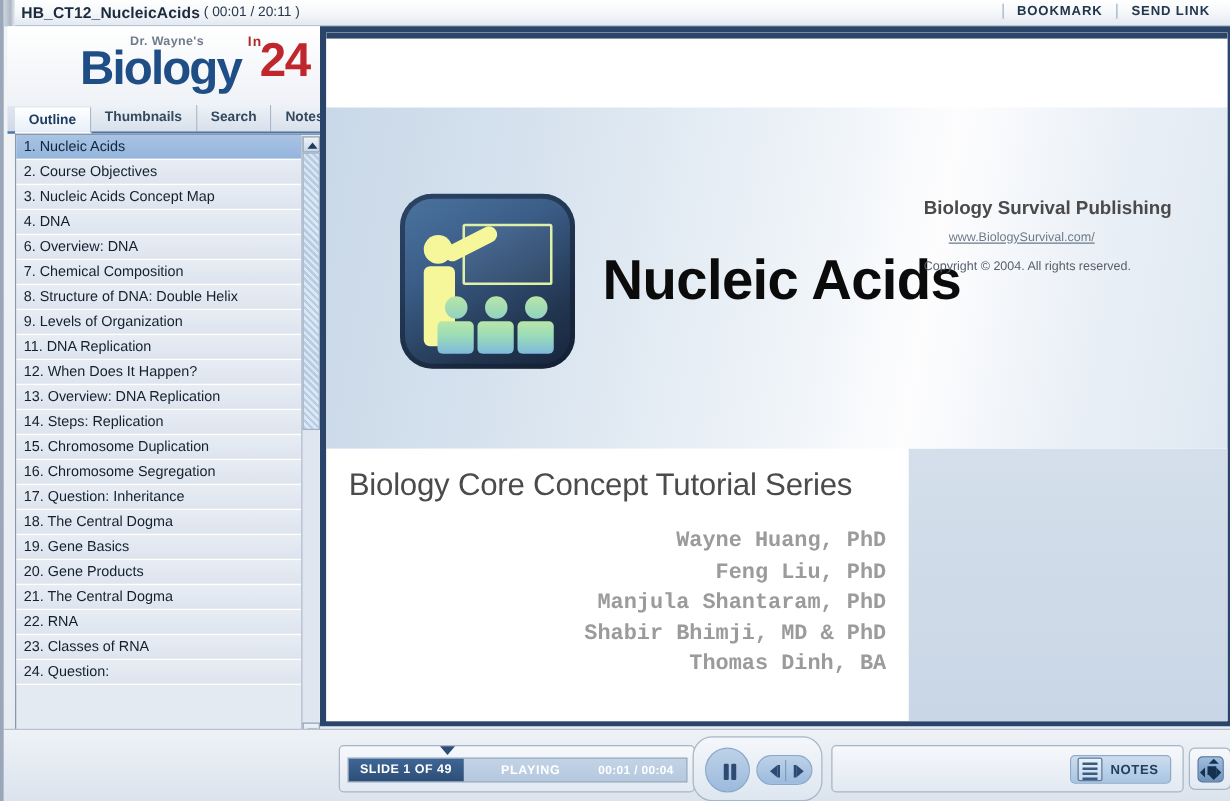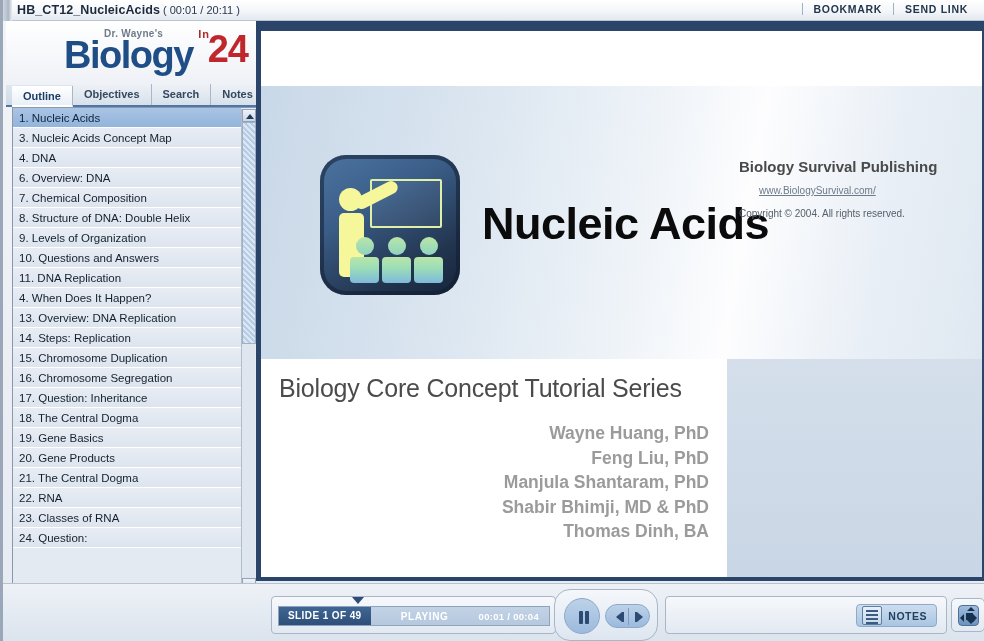--- a/index.html
+++ b/index.html
@@ -107,21 +107,21 @@
   .ti-st .h{width:18px;height:18px;border-radius:50%;margin:0 auto 2px;
       background:linear-gradient(#b9e6a8,#8fd3c0);}
   .ti-st .b{width:29px;height:26px;border-radius:4px;
       background:linear-gradient(#b9e6a8 0%,#9adcb8 45%,#7fb9dc 100%);}
   .ti-s1{left:30px;} .ti-s2{left:62px;} .ti-s3{left:94px;}
 
   .slide-title{position:absolute;left:221px;top:172px;width:470px;font-size:45px;font-weight:bold;
       color:#0b0b0b;letter-spacing:-.5px;}
   .slide-series{position:absolute;left:18px;top:348px;font-size:25px;color:#4b4b4b;letter-spacing:-.2px;}
   .authors{position:absolute;left:18px;top:395px;width:430px;text-align:right;
-      font-size:17.5px;font-weight:bold;color:#9b9b9b;line-height:24.5px;}
+      font-size:17.5px;font-weight:bold;color:#9b9b9b;line-height:24.5px;font-family:Liberation Mono, monospace;}
   .pub-name{position:absolute;left:478px;top:132px;font-size:15px;font-weight:bold;color:#4a4a4a;}
   .pub-url{position:absolute;left:498px;top:159px;font-size:10px;color:#6d7a88;
       text-decoration:underline;}
   .pub-copy{position:absolute;left:478px;top:182px;font-size:10px;color:#55606c;}
 
   
   .botbar{position:absolute;left:0;top:583px;width:984px;height:58px;
       background:linear-gradient(#eef2f7,#dbe3ed);border-top:1px solid #b7c2d1;box-sizing:border-box;}
   .panel{position:absolute;background:linear-gradient(#f6f8fb,#e2e9f2);
       border:1px solid #a9b6c6;border-radius:4px;box-sizing:border-box;}
@@ -200,37 +200,37 @@
         <div class="logo-drw">Dr. Wayne's</div>
         <div class="logo-bio">Biology</div>
         <div class="logo-in">In</div>
         <div class="logo-24">24</div>
         <div class="logo-hours">Hours</div>
       </div>
     </div>
 
     <div class="tabs">
       <div class="tab active">Outline</div>
-      <div class="tab">Objectives</div>
+      <div class="tab">Thumbnails</div>
       <div class="tab">Search</div>
       <div class="tab">Notes</div>
     </div>
 
     <div class="list-frame">
       <div class="list-scroll" id="outline-list">
           <div class="olitem sel">1. Nucleic Acids</div>
+          <div class="olitem">2. Course Objectives</div>
           <div class="olitem">3. Nucleic Acids Concept Map</div>
           <div class="olitem">4. DNA</div>
           <div class="olitem">6. Overview: DNA</div>
           <div class="olitem">7. Chemical Composition</div>
           <div class="olitem">8. Structure of DNA: Double Helix</div>
           <div class="olitem">9. Levels of Organization</div>
-          <div class="olitem">10. Questions and Answers</div>
           <div class="olitem">11. DNA Replication</div>
-          <div class="olitem">4. When Does It Happen?</div>
+          <div class="olitem">12. When Does It Happen?</div>
           <div class="olitem">13. Overview:  DNA Replication</div>
           <div class="olitem">14. Steps: Replication</div>
           <div class="olitem">15. Chromosome Duplication</div>
           <div class="olitem">16. Chromosome Segregation</div>
           <div class="olitem">17. Question: Inheritance</div>
           <div class="olitem">18. The Central Dogma</div>
           <div class="olitem">19. Gene Basics</div>
           <div class="olitem">20. Gene Products</div>
           <div class="olitem">21. The Central Dogma</div>
           <div class="olitem">22. RNA</div>

